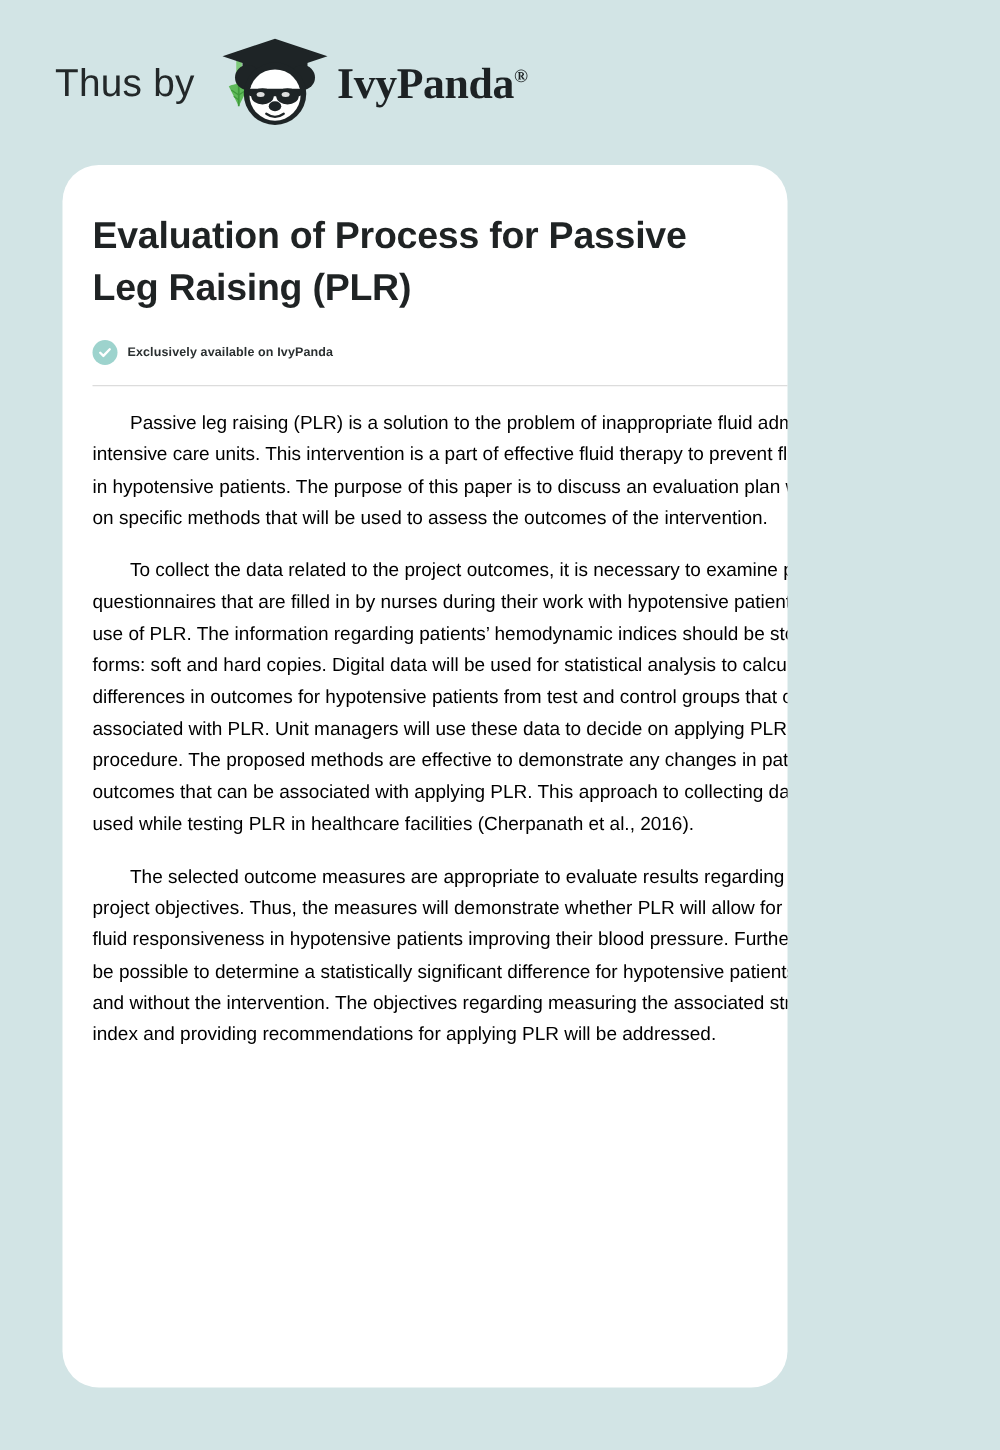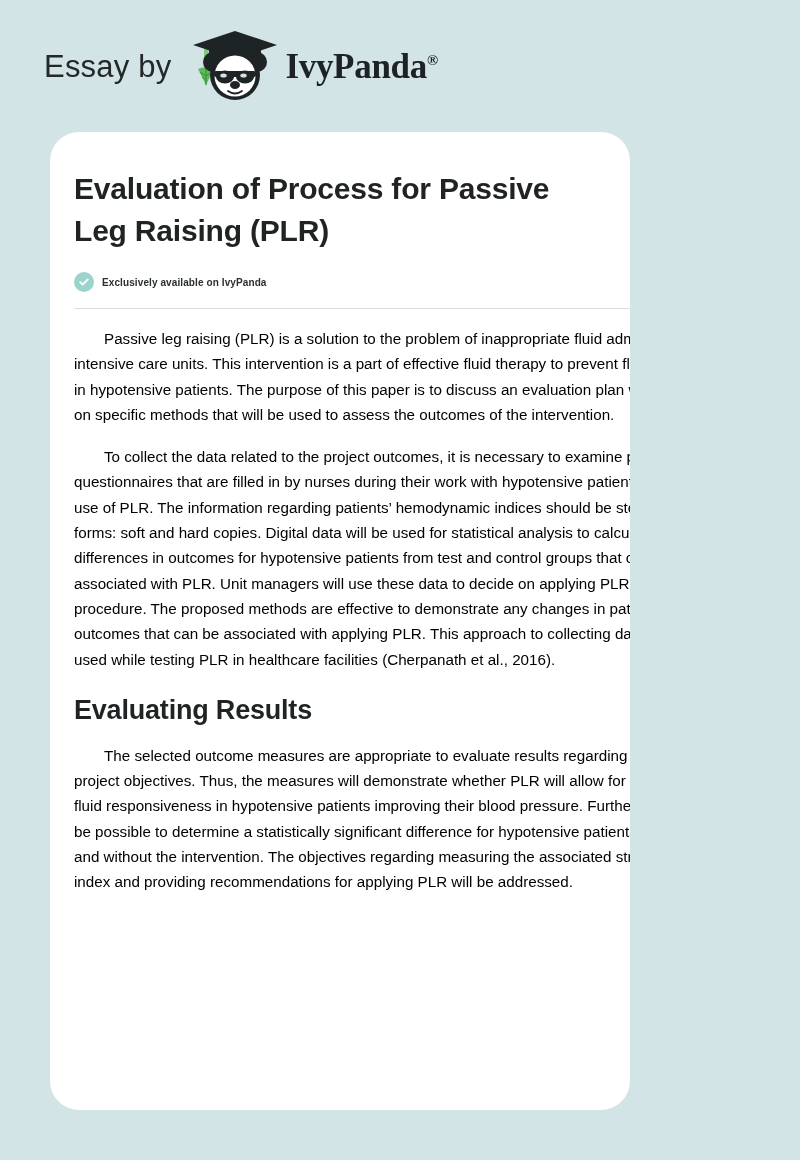--- a/index.html
+++ b/index.html
@@ -140,21 +140,21 @@
     color: #000000;
     text-indent: 30px;
     width: 648px;
     text-align: left;
   }
 </style>
 </head>
 <body>
 
 <div class="brandbar">
-  <span class="brand-essayby">Essay by</span>
+  <span class="brand-essayby">Thus by</span>
 
   <span class="brand-logo">
     <span>
       <svg class="panda-mark" viewBox="0 0 96 74" xmlns="http://www.w3.org/2000/svg">
 
         <g>
           <rect x="17" y="12" width="4.5" height="30" rx="2" fill="#7fca7a"></rect>
           <path d="M19 56 L11 40 C11 40 19 36 27 40 Z" fill="#5fba5a"></path>
           <path d="M19 56 L19 38" stroke="#3f9a3c" stroke-width="1.4" fill="none"></path>
           <path d="M13 43 L19 47 M25 43 L19 47 M15 48 L19 51" stroke="#3f9a3c" stroke-width="1.1" fill="none"></path>
@@ -197,17 +197,16 @@
       </span>
       <span class="badge-text">Exclusively available on IvyPanda</span>
     </div>
 
     <div class="divider"></div>
 
     <p class="para">Passive leg raising (PLR) is a solution to the problem of inappropriate fluid administration in intensive care units. This intervention is a part of effective fluid therapy to prevent fluid overload in hypotensive patients. The purpose of this paper is to discuss an evaluation plan with a focus on specific methods that will be used to assess the outcomes of the intervention.</p>
 
     <p class="para">To collect the data related to the project outcomes, it is necessary to examine protocols and questionnaires that are filled in by nurses during their work with hypotensive patients and the use of PLR. The information regarding patients’ hemodynamic indices should be stored in two forms: soft and hard copies. Digital data will be used for statistical analysis to calculate differences in outcomes for hypotensive patients from test and control groups that can be associated with PLR. Unit managers will use these data to decide on applying PLR as a regular procedure. The proposed methods are effective to demonstrate any changes in patient outcomes that can be associated with applying PLR. This approach to collecting data is actively used while testing PLR in healthcare facilities (Cherpanath et al., 2016).</p>
 
-    <h2 class="sec-head">Evaluating Results</h2>
     <p class="para">The selected outcome measures are appropriate to evaluate results regarding the set project objectives. Thus, the measures will demonstrate whether PLR will allow for predicting fluid responsiveness in hypotensive patients improving their blood pressure. Furthermore, it will be possible to determine a statistically significant difference for hypotensive patients treated with and without the intervention. The objectives regarding measuring the associated stroke volume index and providing recommendations for applying PLR will be addressed.</p>
 
   </div>
 </div>
 
 </body></html>

